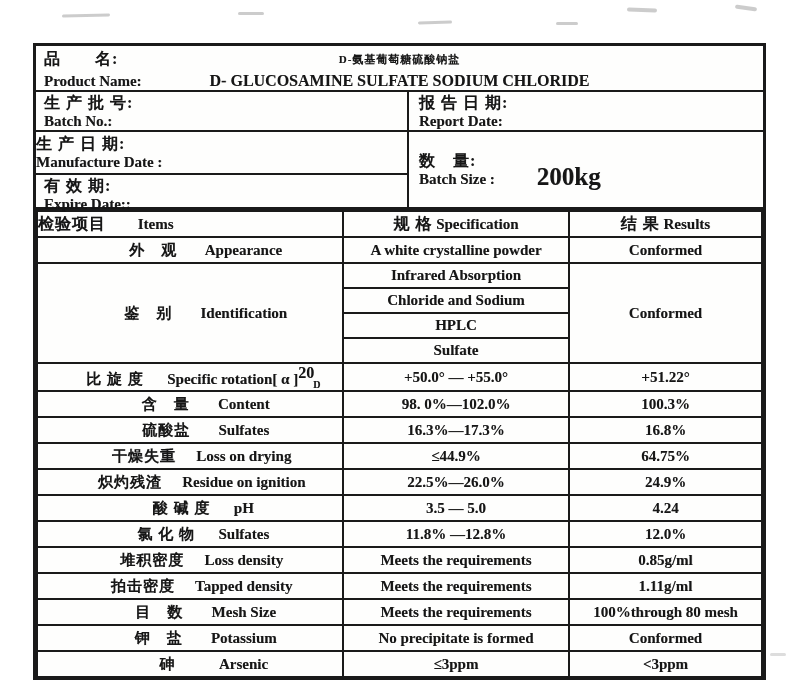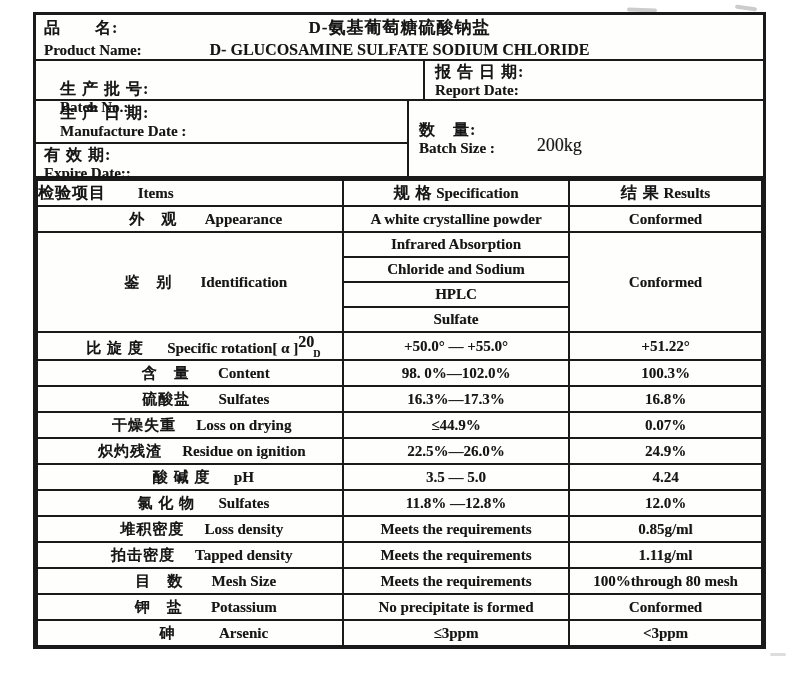--- a/index.html
+++ b/index.html
@@ -15,50 +15,50 @@
   .art { position: absolute; background: #8d8d8d; opacity: .45; border-radius: 2px; }
   .a1 { left: 62px;  top: 14px; width: 48px; height: 3px; transform: rotate(-1.5deg); }
   .a2 { left: 238px; top: 12px; width: 26px; height: 3px; }
   .a3 { left: 418px; top: 21px; width: 34px; height: 3px; transform: rotate(-2deg); }
   .a4 { left: 556px; top: 22px; width: 22px; height: 3px; }
   .a5 { left: 627px; top: 8px;  width: 30px; height: 4px; transform: rotate(2deg); }
   .a6 { left: 735px; top: 6px;  width: 22px; height: 4px; transform: rotate(8deg); }
   .a7 { left: 770px; top: 653px; width: 16px; height: 3px; opacity: .3; }
 
   .doc {
-    position: absolute; left: 33px; top: 12px;
+    position: absolute; left: 33px; top: 43px;
     width: 733px; height: 637px;
     box-sizing: border-box;
     border: 3px solid #1a1a1a;
     background: #fefefd;
     text-shadow: 0.3px 0.3px 0.6px rgba(10,10,10,0.35);
   }
 
   .cnb { font-weight: 700; font-size: 16px; letter-spacing: 1px; }
   .enb { font-weight: 600; font-size: 15px; }
 
   
   .info-row1 { position: relative; height: 46px; border-bottom: 2px solid #1a1a1a; padding-top: 2px; box-sizing: border-box; }
   .r1line { position: relative; height: 22px; line-height: 22px; }
   .r1line .lbl { position: absolute; left: 8px; top: 0; }
   .r1line .ctr { display: block; text-align: center; }
-  .title-cn { font-size: 17px; }
+  .title-cn { font-size: 11px; }
   .title-en { font-size: 16px; font-weight: 700; }
 
   .info-row2 { display: flex; height: 38px; border-bottom: 2px solid #1a1a1a; }
   .info-row3 { display: flex; height: 75px; border-bottom: 3px solid #1a1a1a; }
-  .cell-l { width: 373px; box-sizing: border-box; border-right: 2px solid #1a1a1a; padding: 18px 0 0 8px; margin-left: 16px; }
+  .cell-l { width: 373px; box-sizing: border-box; border-right: 2px solid #1a1a1a; padding: 1px 0 0 8px; }
   .cell-r { flex: 1; padding: 1px 0 0 10px; }
   .lab-cn { display: block; height: 20px; line-height: 20px; }
   .lab-en { display: block; height: 17px; line-height: 17px; }
   .col-l { width: 373px; box-sizing: border-box; border-right: 2px solid #1a1a1a; }
-  .mfg-cell { height: 43px; box-sizing: border-box; border-bottom: 2px solid #1a1a1a; padding: 2px 0 0 24px; }
+  .mfg-cell { height: 43px; box-sizing: border-box; border-bottom: 2px solid #1a1a1a; padding: 2px 0 0 0; }
   .exp-cell { height: 30px; padding: 1px 0 0 8px; }
   .qty-cell { flex: 1; display: flex; align-items: center; padding-left: 10px; }
-  .qty-value { font-size: 18px; font-weight: 400; margin-left: 42px; margin-top: 14px; }
+  .qty-value { font-size: 25px; font-weight: 700; margin-left: 42px; margin-top: 14px; }
 
   
   table.coa { width: 100%; height: 465px; border-collapse: collapse; table-layout: fixed; }
   .coa td, .coa th { border: 2px solid #1a1a1a; padding: 0; font-weight: 600; font-size: 15px; vertical-align: middle; }
   .col-item { width: 306px; }
   .col-spec { width: 226px; }
   .item-cell { text-align: center; }
   .item-cell .cn { display: inline-block; width: 104px; padding-left: 7px; font-weight: 700; letter-spacing: 1px; box-sizing: border-box; }
   .item-cell .en { font-weight: 600; }
   .spec-cell, .res-cell { text-align: center; }
@@ -204,21 +204,21 @@
         <td class="spec-cell">16.3%—17.3%</td>
         <td class="res-cell">16.8%</td>
       </tr>
 
       <tr class="drow">
         <td class="item-cell">
           <span class="cn">干燥失重</span>
           <span class="en">Loss on drying</span>
         </td>
         <td class="spec-cell">≤44.9%</td>
-        <td class="res-cell">0.07%</td>
+        <td class="res-cell">64.75%</td>
       </tr>
 
       <tr class="drow">
         <td class="item-cell">
           <span class="cn">炽灼残渣</span>
           <span class="en">Residue on ignition</span>
         </td>
         <td class="spec-cell">22.5%—26.0%</td>
         <td class="res-cell">24.9%</td>
       </tr>

